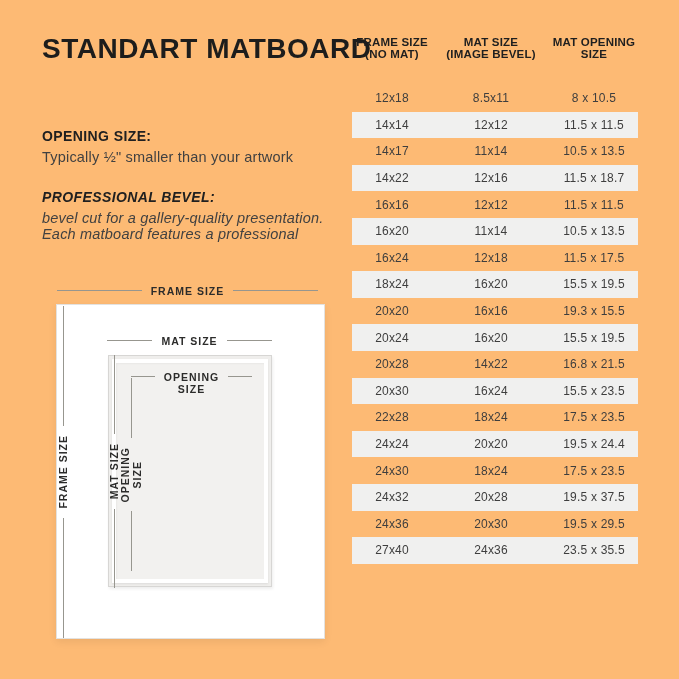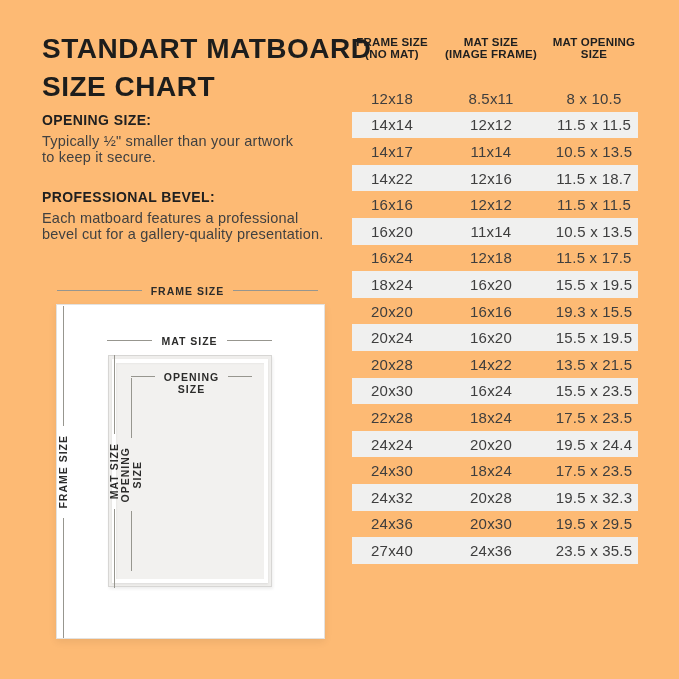--- a/index.html
+++ b/index.html
@@ -4,22 +4,22 @@
 <style>
   * { margin:0; padding:0; box-sizing:border-box; }
   html,body { background:#fcfcfb; }
   body { font-family:"Liberation Sans","DejaVu Sans",sans-serif; }
   .canvas { position:relative; width:679px; height:679px; background:#fdba74; overflow:hidden; }
 
   
   .title { position:absolute; left:42px; top:30px; font-size:28px; font-weight:700;
            line-height:38px; letter-spacing:0.5px; color:#1d1d1c; }
   .section { position:absolute; left:42px; }
-  .sec-1 { top:112px; }
-  .sec-2 { top:189px; }
+  .sec-1 { top:128px; }
+  .sec-2 { top:189px;font-style:italic; }
   .sec-head { font-size:14px; font-weight:700; letter-spacing:0.4px; color:#202020; margin-bottom:6px; }
   .sec-body { font-size:14.5px; line-height:15.5px; letter-spacing:0.2px; color:#414141; }
 
   
   .diagram { position:absolute; left:30px; top:283px; width:302px; height:366px; }
   .frame-rect { position:absolute; left:26px; top:21px; width:269px; height:335px;
                 background:#ffffff; border:1px solid #e3e2e0;
                 box-shadow:0 3px 8px rgba(0,0,0,0.07); }
   .mat-rect { position:absolute; left:78px; top:72px; width:164px; height:232px;
               background:#efeeec; border:1px solid #d7d6d4; padding:3px;
@@ -46,42 +46,40 @@
   .vdim-opening { left:101px; top:95px; height:193px; width:28px; transform:translateX(-50%); }
 
   
   .size-table { position:absolute; left:352px; top:37px; width:286px; }
   .grid3 { display:grid; grid-template-columns:80px 118px 88px; }
   .thead { margin-bottom:25px; }
   .th { text-align:center; font-size:11.5px; font-weight:700; line-height:11.5px;
         letter-spacing:0.2px; color:#1f1f1f; }
   .trow { height:26.6px; align-items:center; }
   .trow:nth-child(even) { background:#f0f0ef; }
-  .tcell { text-align:center; font-size:15px; letter-spacing:0.2px; color:#3e3e3e; }
+  .tcell { text-align:center; font-size:12px; letter-spacing:0.2px; color:#3e3e3e; }
 </style>
 </head>
 <body>
 
 <div class="canvas">
 
   <div class="title">
     <div>STANDART MATBOARD</div>
-    <div>SIZE CHART</div>
   </div>
 
   <div class="section sec-1">
     <div class="sec-head">OPENING SIZE:</div>
     <div class="sec-body">Typically ½" smaller than your artwork</div>
-    <div class="sec-body">to keep it secure.</div>
   </div>
 
   <div class="section sec-2">
     <div class="sec-head">PROFESSIONAL BEVEL:</div>
+    <div class="sec-body">bevel cut for a gallery-quality presentation.</div>
     <div class="sec-body">Each matboard features a professional</div>
-    <div class="sec-body">bevel cut for a gallery-quality presentation.</div>
   </div>
 
   <div class="diagram">
 
     <div class="frame-rect">
       <div class="mat-rect" style="left:51px; top:50px;">
         <div class="mat-inner"></div>
       </div>
     </div>
 
@@ -127,21 +125,21 @@
   </div>
 
   <div class="size-table">
     <div class="thead grid3">
       <div class="th">
         <div>FRAME SIZE</div>
         <div>(NO MAT)</div>
       </div>
       <div class="th">
         <div>MAT SIZE</div>
-        <div>(IMAGE FRAME)</div>
+        <div>(IMAGE BEVEL)</div>
       </div>
       <div class="th">
         <div>MAT OPENING</div>
         <div>SIZE</div>
       </div>
     </div>
     <div class="tbody">
         <div class="trow grid3">
           <div class="tcell">12x18</div>
           <div class="tcell">8.5x11</div>
@@ -188,21 +186,21 @@
           <div class="tcell">19.3 x 15.5</div>
         </div>
         <div class="trow grid3">
           <div class="tcell">20x24</div>
           <div class="tcell">16x20</div>
           <div class="tcell">15.5 x 19.5</div>
         </div>
         <div class="trow grid3">
           <div class="tcell">20x28</div>
           <div class="tcell">14x22</div>
-          <div class="tcell">13.5 x 21.5</div>
+          <div class="tcell">16.8 x 21.5</div>
         </div>
         <div class="trow grid3">
           <div class="tcell">20x30</div>
           <div class="tcell">16x24</div>
           <div class="tcell">15.5 x 23.5</div>
         </div>
         <div class="trow grid3">
           <div class="tcell">22x28</div>
           <div class="tcell">18x24</div>
           <div class="tcell">17.5 x 23.5</div>
@@ -213,21 +211,21 @@
           <div class="tcell">19.5 x 24.4</div>
         </div>
         <div class="trow grid3">
           <div class="tcell">24x30</div>
           <div class="tcell">18x24</div>
           <div class="tcell">17.5 x 23.5</div>
         </div>
         <div class="trow grid3">
           <div class="tcell">24x32</div>
           <div class="tcell">20x28</div>
-          <div class="tcell">19.5 x 32.3</div>
+          <div class="tcell">19.5 x 37.5</div>
         </div>
         <div class="trow grid3">
           <div class="tcell">24x36</div>
           <div class="tcell">20x30</div>
           <div class="tcell">19.5 x 29.5</div>
         </div>
         <div class="trow grid3">
           <div class="tcell">27x40</div>
           <div class="tcell">24x36</div>
           <div class="tcell">23.5 x 35.5</div>

